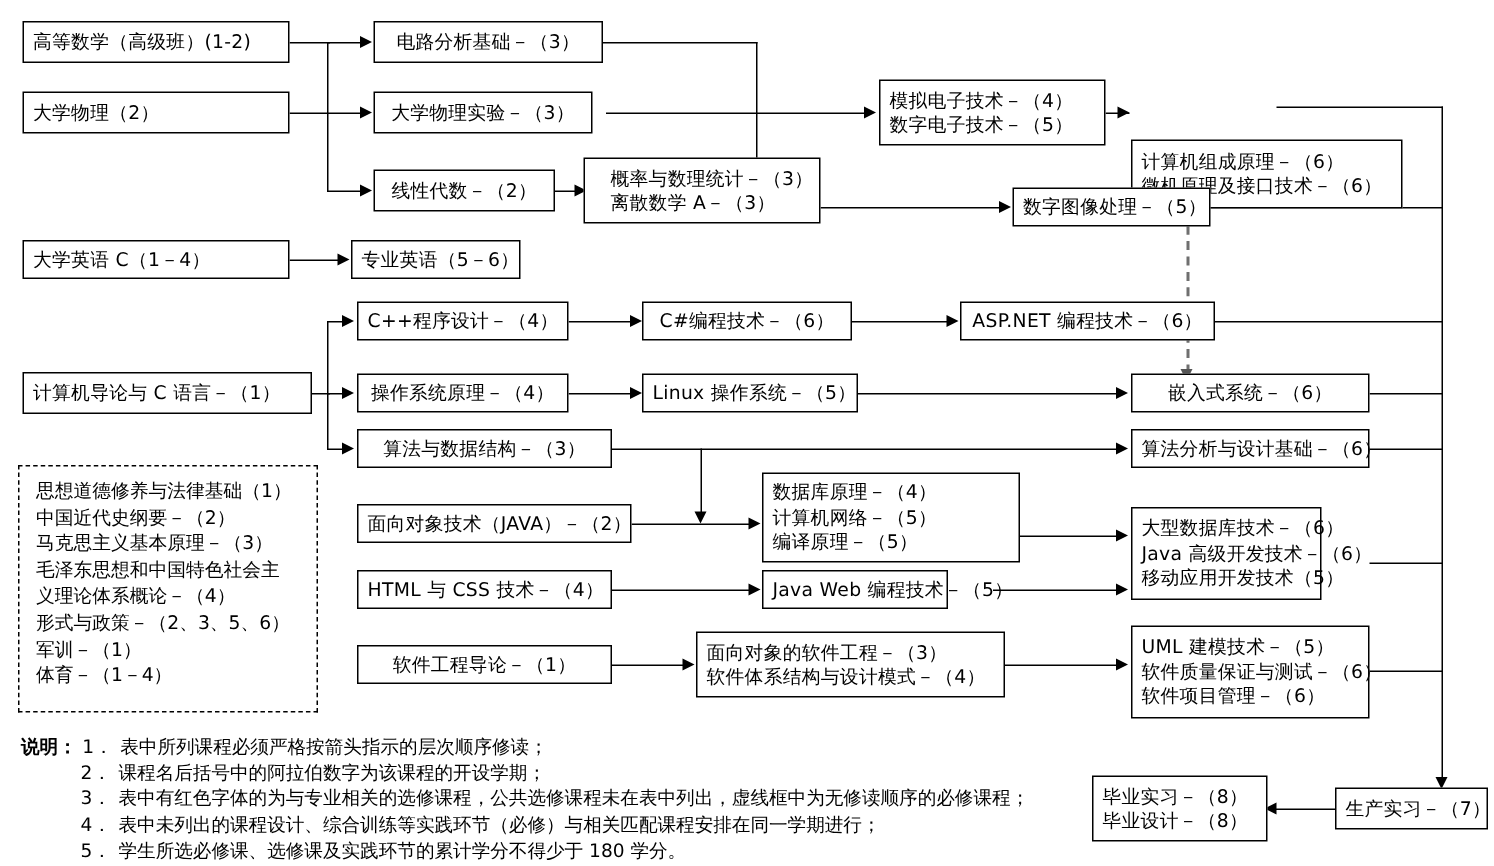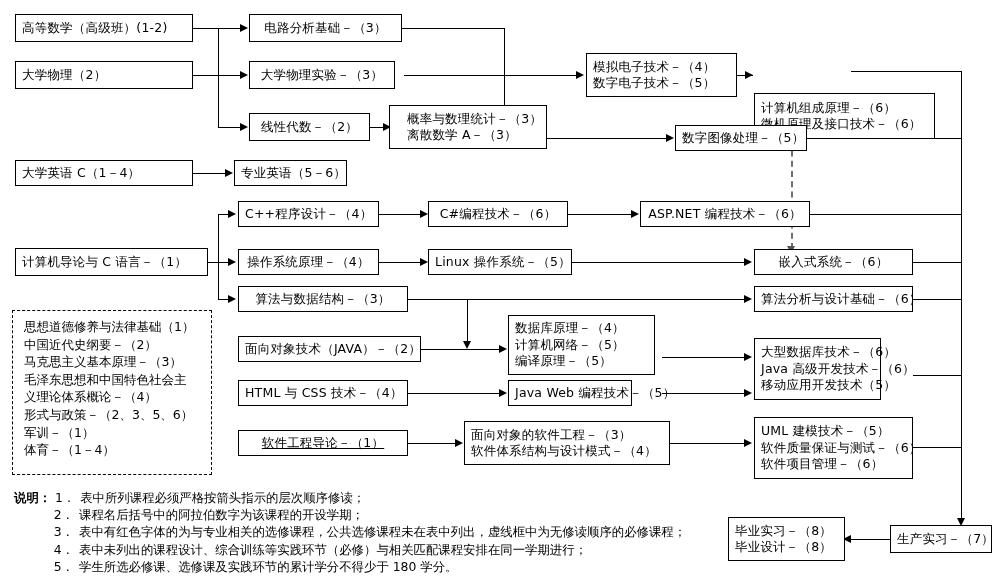--- a/index.html
+++ b/index.html
@@ -262,41 +262,41 @@
   </div>
 
   <div class="box ctr" style="left:754px;top:286px;width:159px;height:26px;">
     <div class="ln">算法分析与设计基础－（6）</div>
   </div>
 
   <div class="box ctr" style="left:238px;top:336px;width:183px;height:26px;">
     <div class="ln">面向对象技术（JAVA）－（2）</div>
   </div>
 
-  <div class="box lft" style="left:508px;top:315px;width:147px;height:60px;">
+  <div class="box lft" style="left:508px;top:315px;width:172px;height:60px;">
     <div class="ln">数据库原理－（4）</div>
     <div class="ln">计算机网络－（5）</div>
     <div class="ln">编译原理－（5）</div>
   </div>
 
   <div class="box ctr" style="left:238px;top:380px;width:170px;height:26px;">
     <div class="ln">HTML 与 CSS 技术－（4）</div>
   </div>
 
   <div class="box ctr" style="left:508px;top:380px;width:124px;height:26px;">
     <div class="ln">Java Web 编程技术－（5）</div>
   </div>
 
   <div class="box lft" style="left:754px;top:338px;width:127px;height:62px;">
     <div class="ln">大型数据库技术－（6）</div>
     <div class="ln">Java 高级开发技术－（6）</div>
     <div class="ln">移动应用开发技术（5）</div>
   </div>
 
-  <div class="box ctr" style="left:238px;top:430px;width:170px;height:26px;text-decoration:underline;">
+  <div class="box ctr" style="left:238px;top:430px;width:170px;height:26px;">
     <div class="ln">软件工程导论－（1）</div>
   </div>
 
   <div class="box lft" style="left:464px;top:421px;width:206px;height:44px;">
     <div class="ln">面向对象的软件工程－（3）</div>
     <div class="ln">软件体系结构与设计模式－（4）</div>
   </div>
 
   <div class="box lft" style="left:754px;top:417px;width:159px;height:62px;">
     <div class="ln">UML 建模技术－（5）</div>

